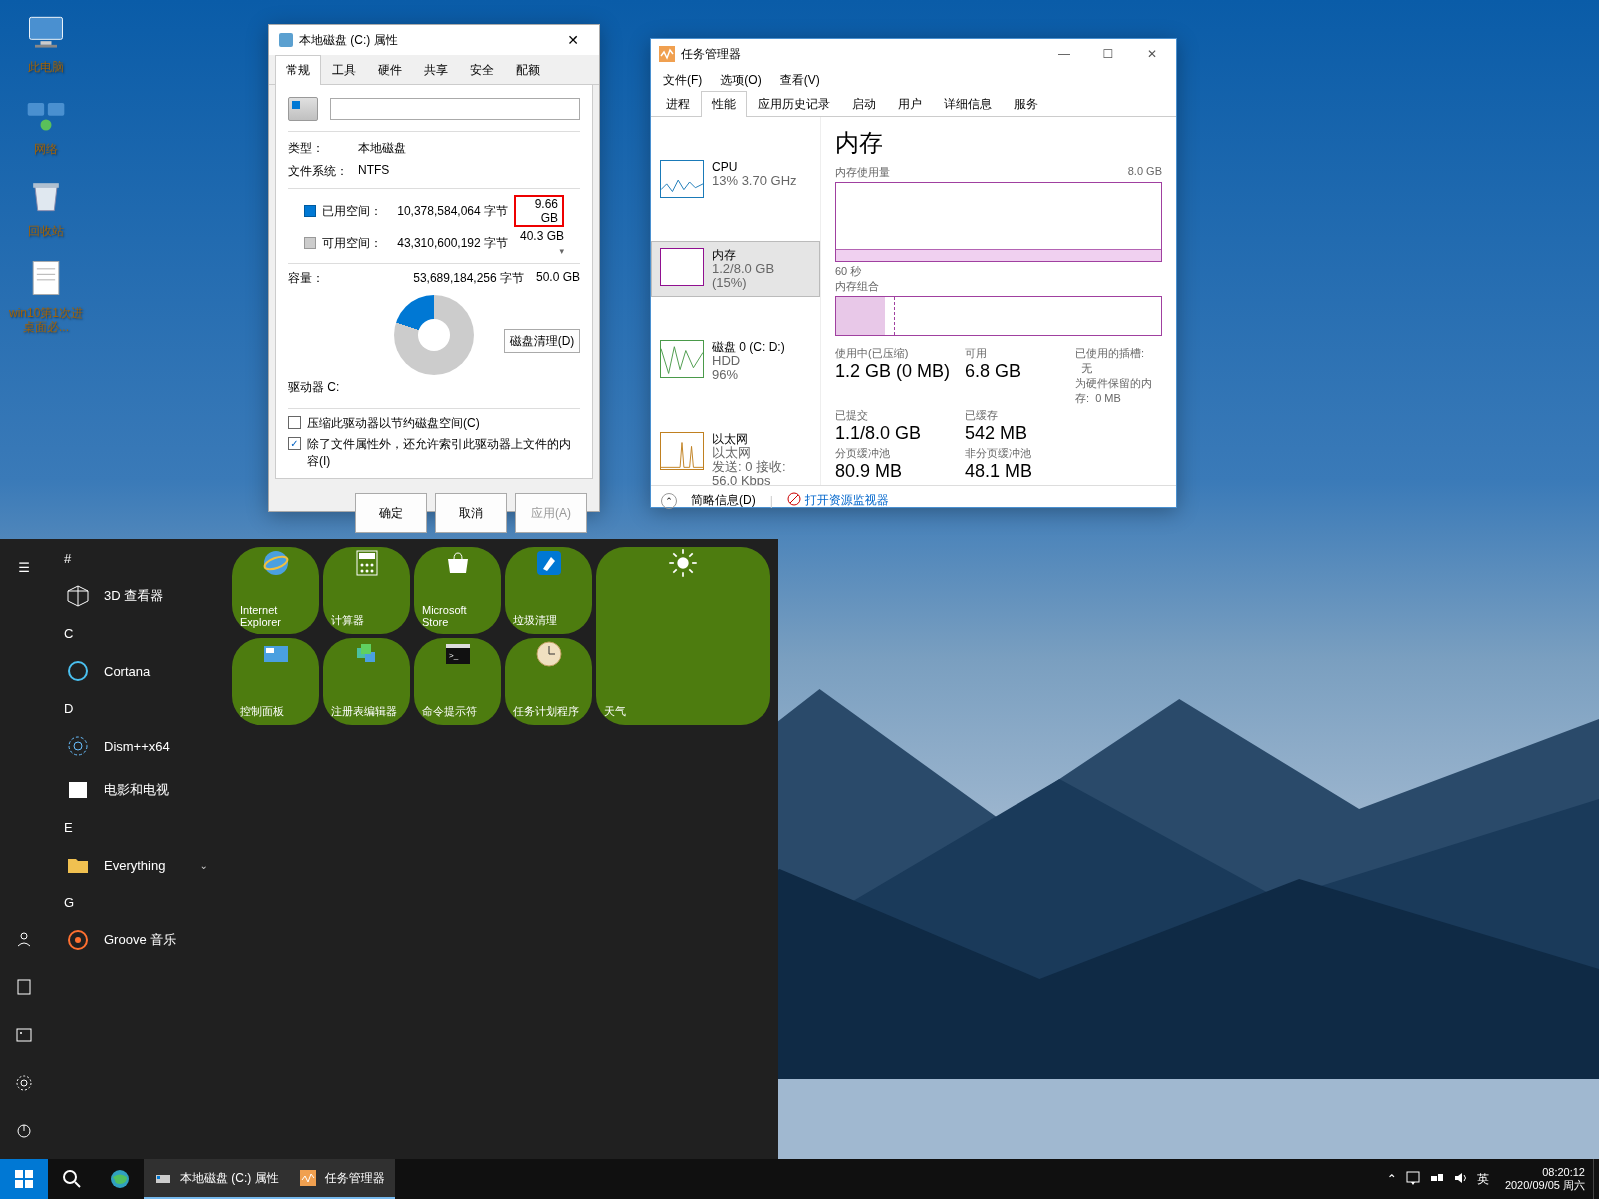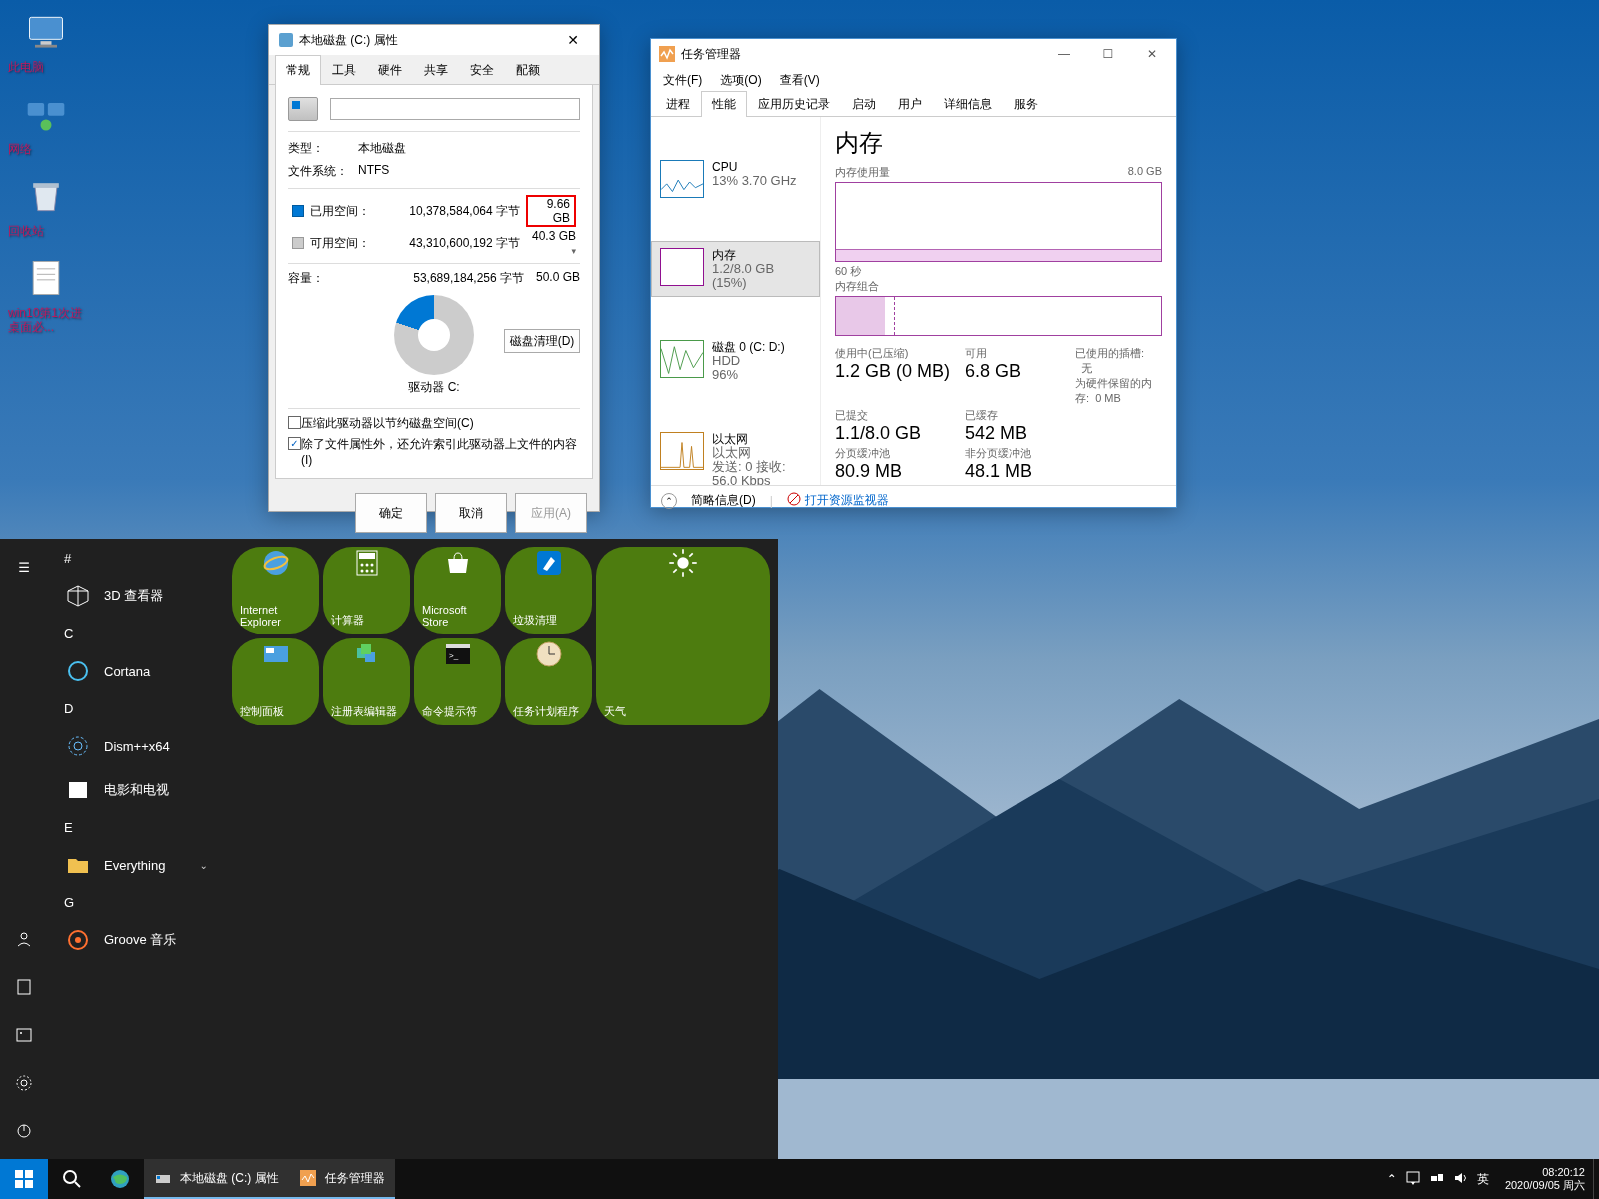--- a/index.html
+++ b/index.html
@@ -1,54 +1,54 @@
 <!DOCTYPE html>
 <html><head>
 <meta charset="utf-8">
 <style>
 * { margin: 0; padding: 0; box-sizing: border-box; font-family: "Microsoft YaHei", "Segoe UI", sans-serif; }
 body { width: 1599px; height: 1199px; background: linear-gradient(to bottom, #0a5ca8 0%, #3a7ab8 40%, #7a9fc0 55%, #a0b8d0 70%); position: relative; overflow: hidden; }
 .mountains { position: absolute; bottom: 120px; left: 0; right: 0; height: 450px; pointer-events: none; }
 .mountains svg { width: 100%; height: 100%; }
 
 
-.desktop-icon { position: absolute; width: 76px; text-align: left; color: #be185d; font-size: 12px; text-shadow: 1px 1px 2px rgba(0,0,0,0.5); cursor: pointer; }
+.desktop-icon { position: absolute; width: 76px; text-align: center; color: #a16207; font-size: 12px; text-shadow: 1px 1px 2px rgba(0,0,0,0.5); cursor: pointer; }
 .desktop-icon .ico { width: 48px; height: 48px; margin: 0 auto 4px; display: flex; align-items: center; justify-content: center; }
 .desktop-icon .ico svg { width: 44px; height: 44px; }
 .desktop-icon span { display: block; line-height: 14px; }
 
 
 .prop-window { position: absolute; left: 268px; top: 24px; width: 332px; height: 488px; background: #f0f0f0; border: 1px solid #aaa; box-shadow: 0 4px 20px rgba(0,0,0,0.3); }
 .prop-titlebar { height: 30px; display: flex; align-items: center; padding: 0 4px 0 10px; font-size: 12px; background: #fff; }
 .prop-titlebar .ttl { flex: 1; }
 .prop-titlebar .ttl .dicon { display:inline-block; width:14px; height:14px; background:#5ba0d0; border-radius:2px; vertical-align:middle; margin-right:6px; }
 .prop-titlebar .x { width: 44px; height: 30px; text-align: center; line-height: 30px; font-size: 14px; cursor: pointer; }
 .prop-tabs { display: flex; border-bottom: 1px solid #ccc; background: #f0f0f0; padding: 0 6px; font-size: 12px; }
 .prop-tab { padding: 6px 10px; cursor: pointer; border: 1px solid transparent; border-bottom: none; margin-bottom: -1px; }
 .prop-tab.active { background: #fff; border-color: #ccc; }
 .prop-body { background: #fff; margin: 0 6px 6px; border: 1px solid #ccc; border-top: none; padding: 12px 12px 8px; height: 394px; font-size: 12px; position: relative; }
 .prop-drive-row { display: flex; align-items: center; gap: 12px; margin-bottom: 10px; }
 .prop-drive-row .drv-icon { width: 30px; height: 24px; background: linear-gradient(#e0e0e0,#c0c0c0); border: 1px solid #999; border-radius: 2px; position: relative; }
 .prop-drive-row .drv-icon::after{content:"";position:absolute;left:3px;top:3px;width:8px;height:8px;background:#0078d4;}
 .prop-drive-row input { flex: 1; height: 22px; border: 1px solid #aaa; padding: 0 4px; }
 .prop-grid { display: grid; grid-template-columns: 70px 1fr; row-gap: 6px; margin: 8px 0; }
 .prop-sep { border-top: 1px solid #ddd; margin: 6px 0; }
-.space-row { display: grid; grid-template-columns: 12px 60px 1fr 50px; align-items: center; gap: 6px; margin: 2px 4px; }
+.space-row { display: grid; grid-template-columns: 12px 60px 1fr 50px; align-items: center; gap: 6px; margin: 2px 16px; }
 .space-row .sw { width: 12px; height: 12px; }
 .space-row .sw.used { background: #0078d4; border: 1px solid #005a9e; }
 .space-row .sw.free { background: #ccc; border: 1px solid #999; }
 .space-row .right { text-align: right; }
 .highlight-red { border: 2px solid #e00; padding: 0 4px; display: inline-block; }
 .cap-row { display: grid; grid-template-columns: 72px 1fr 50px; gap: 6px; margin: 4px 0; }
 .cap-row .right { text-align: right; }
 .pie { width: 80px; height: 80px; border-radius: 50%; margin: 8px auto 4px; background: conic-gradient(#ccc 0 288deg, #0078d4 288deg 360deg); position: relative; }
 .pie::after { content:""; position:absolute; left:24px; top:24px; width:32px; height:32px; border-radius:50%; background:#fff; }
-.drv-label { text-align: center; font-size: 12px; }
+.drv-label { text-align: left; font-size: 12px; }
 .cleanup-btn { position: absolute; right: 12px; top: 244px; height: 24px; width: 76px; font-size: 12px; background: #fdfdfd; border: 1px solid #aaa; cursor: pointer; }
-.chk { display: flex; align-items: flex-start; margin: 4px 0; font-size: 12px; }
+.chk { display: flex; align-items: flex-start; gap: 6px; margin: 4px 0; font-size: 12px; }
 .chk .cb { width: 13px; height: 13px; border: 1px solid #666; flex-shrink: 0; margin-top: 1px; display: flex; align-items: center; justify-content: center; font-size: 10px; color: #0060c0; }
 .prop-footer { display: flex; justify-content: flex-end; gap: 8px; padding: 8px 12px; }
 .prop-footer button { width: 72px; height: 40px; font-size: 12px; background: #fdfdfd; border: 1px solid #aaa; cursor: pointer; }
 .prop-footer button.disabled { color: #999; cursor: default; }
 
 
 .tm-window { position: absolute; left: 650px; top: 38px; width: 527px; height: 470px; background: #fff; border: 1px solid #4a90d0; box-shadow: 0 4px 20px rgba(0,0,0,0.3); font-size: 12px; }
 .tm-titlebar { height: 30px; display: flex; align-items: center; padding: 0 2px 0 8px; }
 .tm-titlebar .ttl { flex: 1; display: flex; align-items: center; gap: 6px; }
 .tm-titlebar .tico { width: 16px; height: 16px; display: inline-block; }

